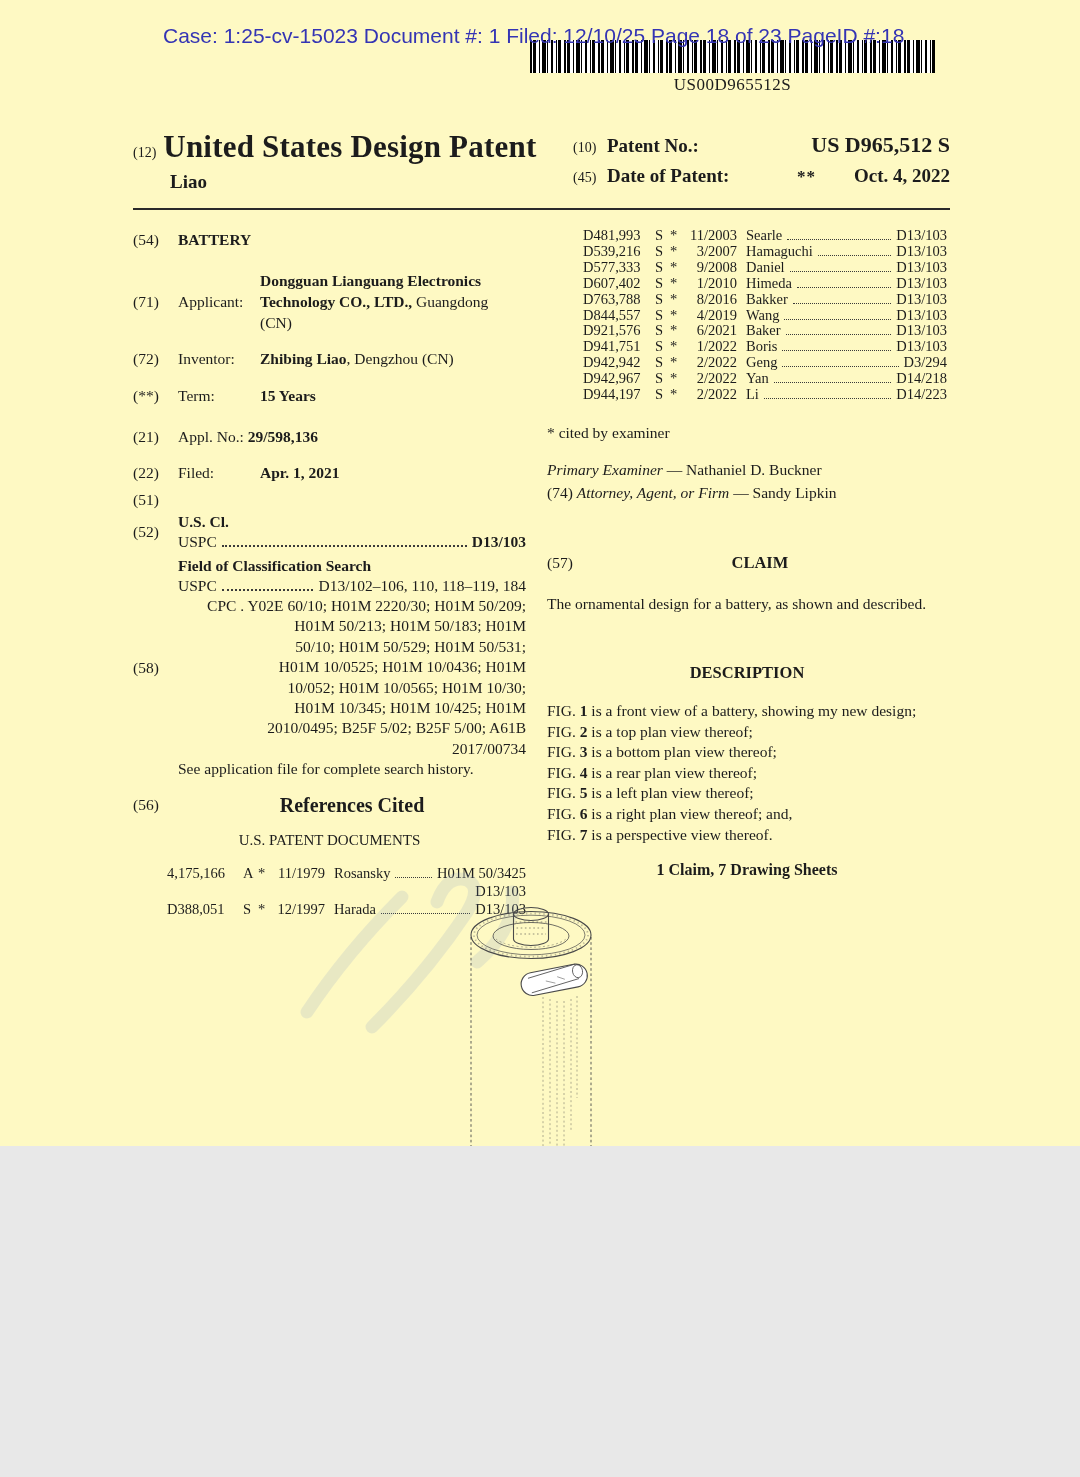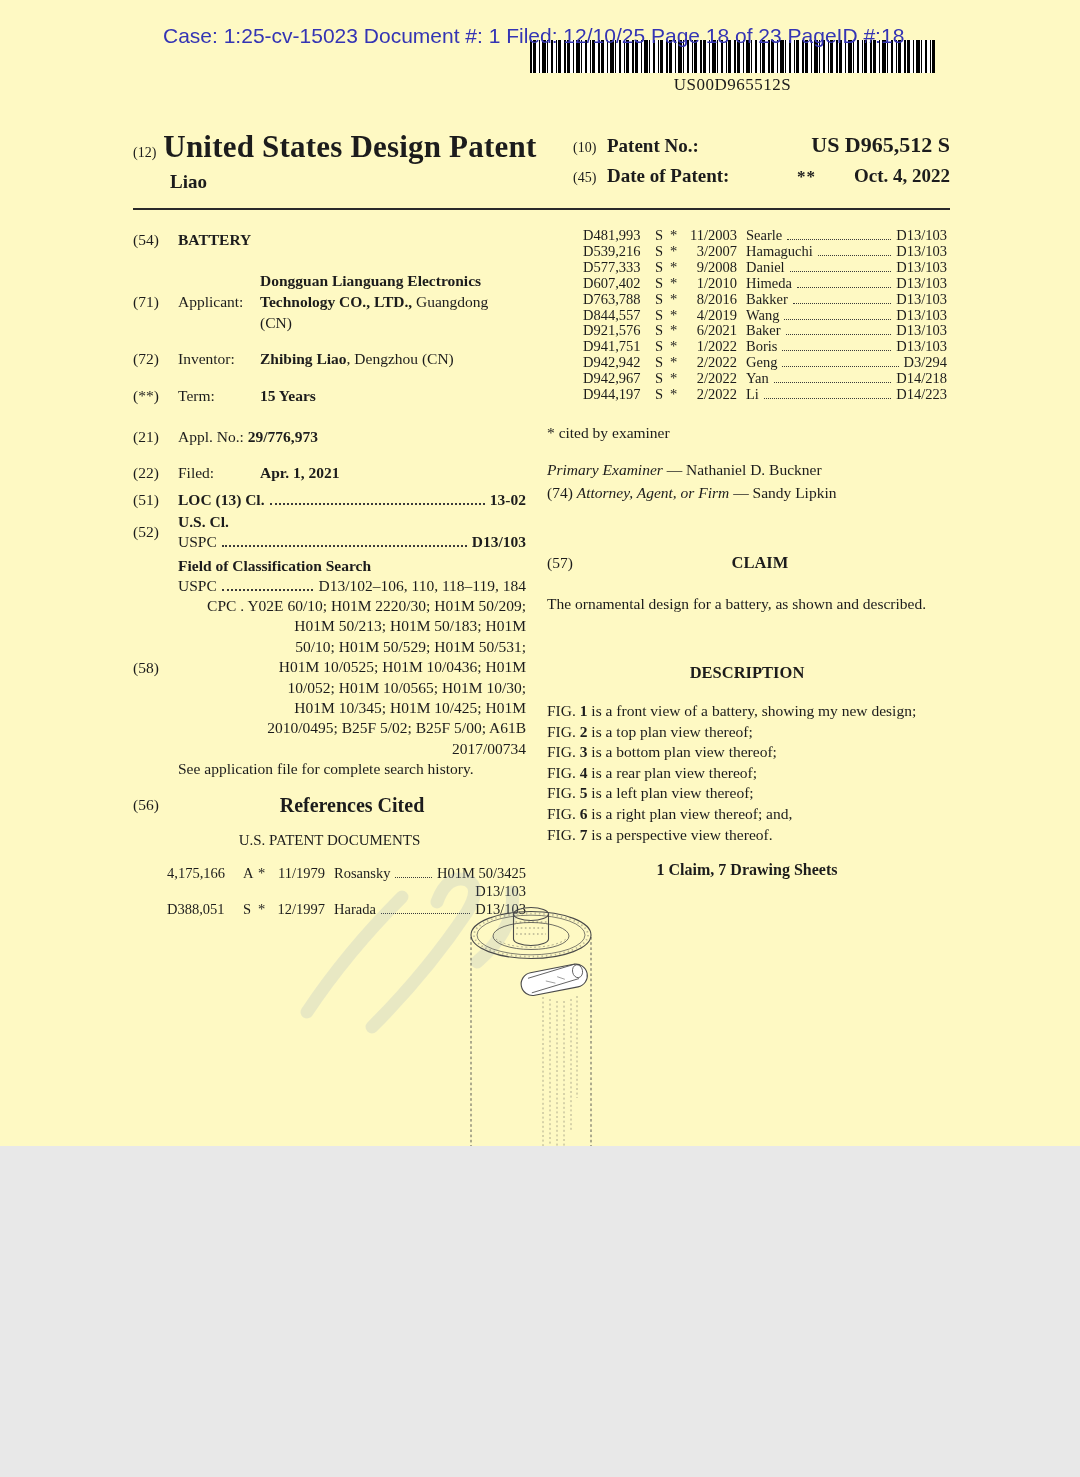--- a/index.html
+++ b/index.html
@@ -156,37 +156,32 @@
 
     <div class="tagrow" style="margin-top:17px;">
       <span class="tag">(**)</span>
       <span class="lblw">Term:</span>
       <span class="cnt b">15 Years</span>
     </div>
 
     <div class="tagrow" style="margin-top:21px;">
       <span class="tag">(21)</span>
       <span class="cnt">
-        <span>Appl. No.:</span>&nbsp;<span class="b">29/776,973</span>
+        <span>Appl. No.:</span>&nbsp;<span class="b">29/598,136</span>
       </span>
     </div>
 
     <div class="tagrow" style="margin-top:16px;">
       <span class="tag">(22)</span>
       <span class="lblw">Filed:</span>
       <span class="cnt b">Apr. 1, 2021</span>
     </div>
 
     <div class="tagrow" style="margin-top:7px;">
       <span class="tag">(51)</span>
-      <span class="cnt leaderline">
-        <span class="b">LOC (13) Cl.</span>
-        <span class="leader"></span>
-        <span class="b">13-02</span>
-      </span>
     </div>
 
     <div class="tagrow" style="margin-top:2px;">
       <span class="tag">(52)</span>
       <span class="cnt">
         <span class="b">U.S. Cl.</span>
         <span class="leaderline">
           <span>USPC</span>
           <span class="leader"></span>
           <span class="b">D13/103</span>

